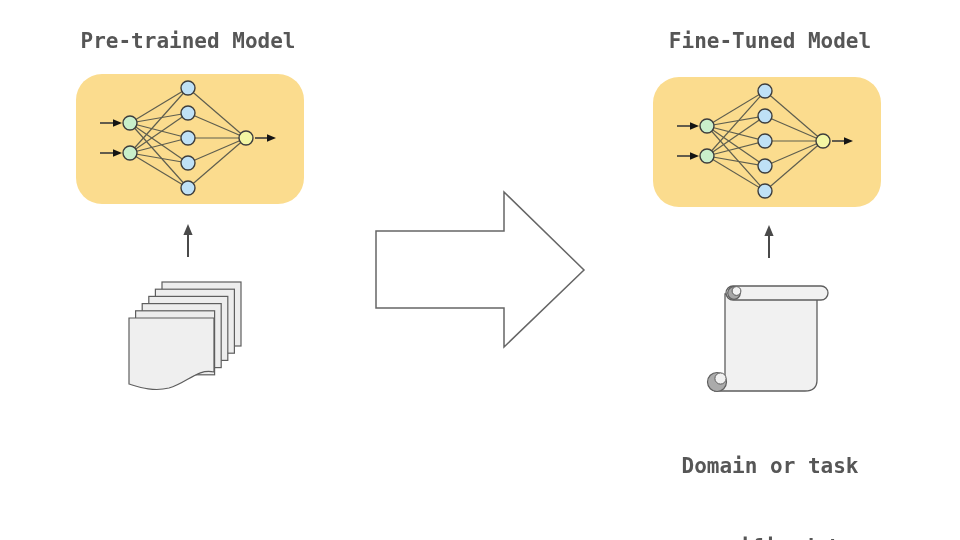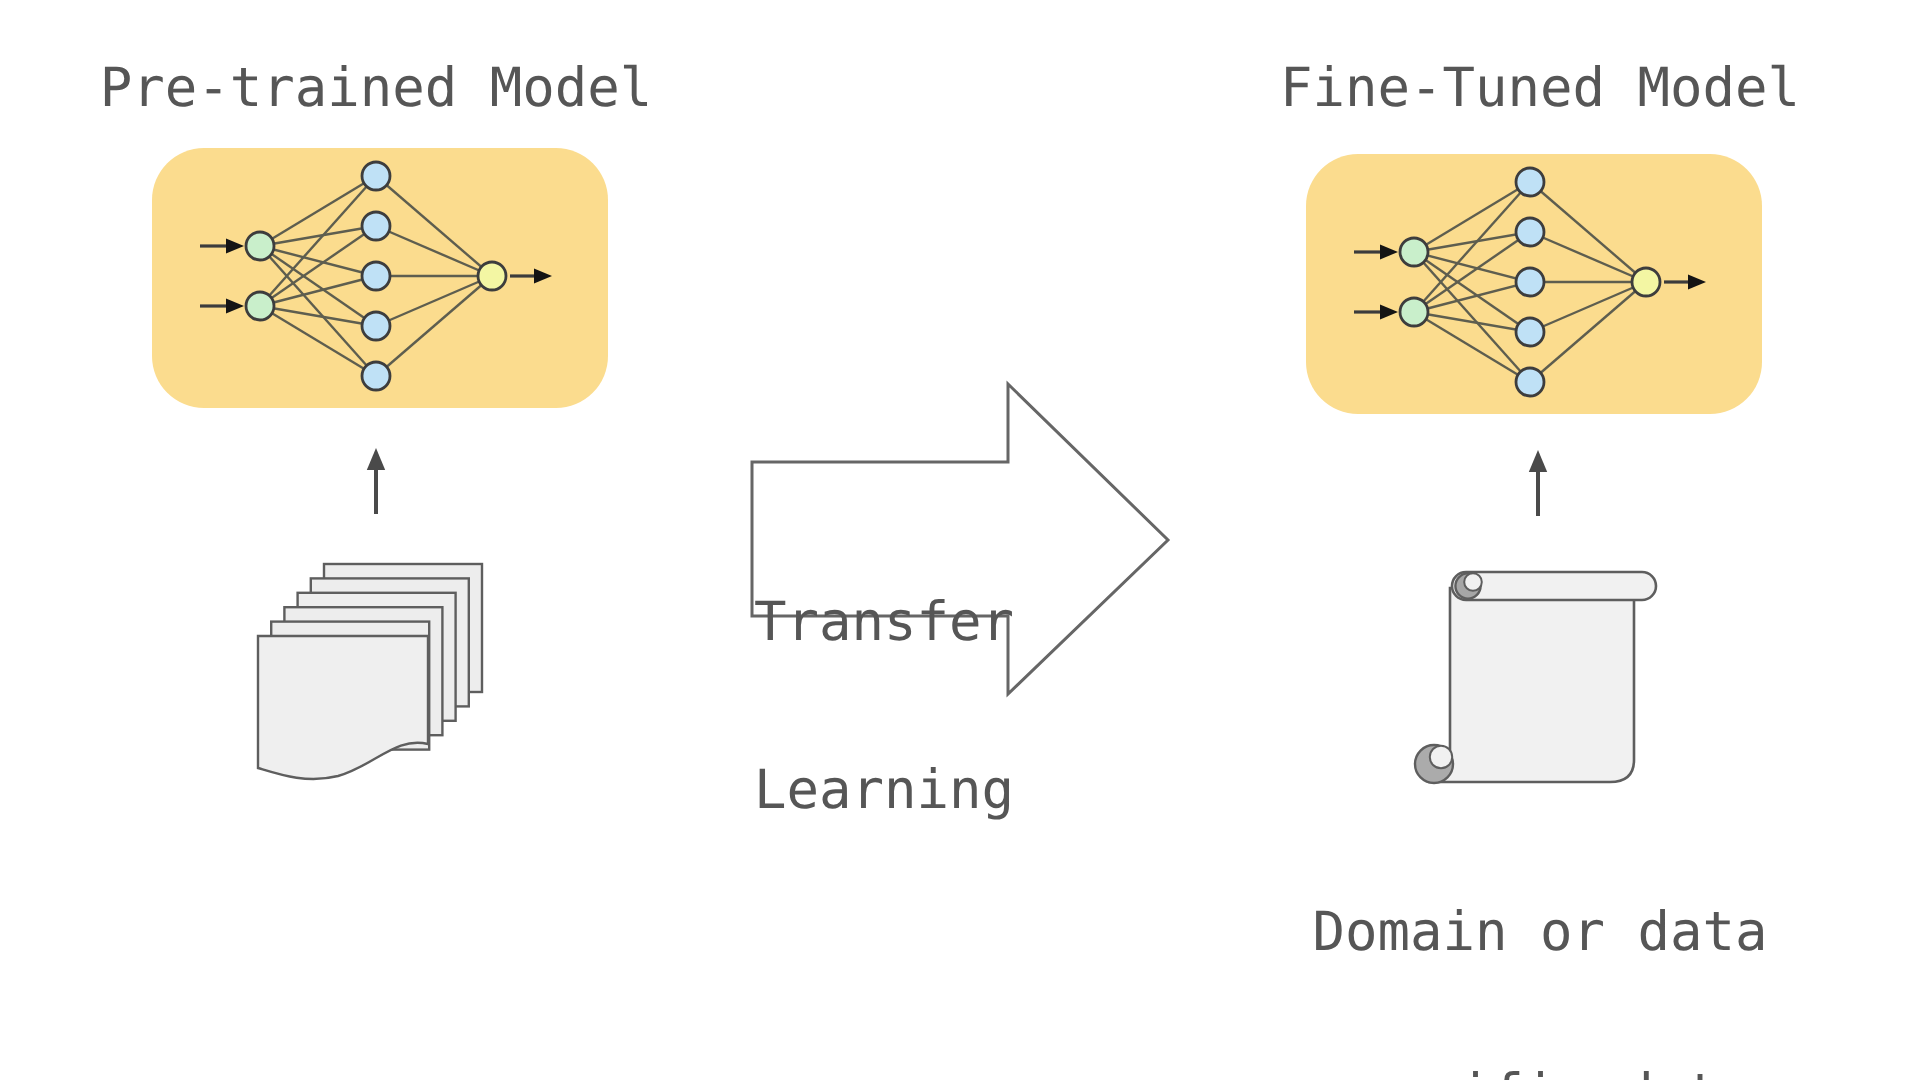--- a/index.html
+++ b/index.html
@@ -16,23 +16,24 @@
     font-family: "DejaVu Sans Mono", "Liberation Mono", monospace;
   }
   svg.layer {
     position: absolute;
     left: 0;
     top: 0;
   }
   .txt {
     position: absolute;
     color: #565656;
-    font-size: 27px;
+    font-size: 21px;
     text-align: center;
     white-space: pre;
+    font-weight: bold;
   }
   #title-left   { left: 38px;  top: 29px;  width: 300px; }
   #title-right  { left: 620px; top: 29px;  width: 300px; }
   #caption-left { left: 43px;  top: 406px; width: 300px; }
   #caption-right{ left: 620px; top: 399px; width: 300px; line-height: 27px; }
   #arrow-label  { left: 377px; top: 242px; width: 127px; line-height: 28px; }
 </style>
 </head>
 <body>
 
@@ -115,24 +116,20 @@
       <circle cx="736.5" cy="291" r="4.4" fill="#f1f1f1" stroke-width="1"></circle>
       <circle cx="717" cy="382" r="9.5" fill="#ababab" stroke-width="1.2"></circle>
       <circle cx="720.5" cy="378.5" r="5.6" fill="#f1f1f1" stroke-width="1"></circle>
     </g>
   </svg>
 
   <div class="txt" id="title-left">Pre-trained Model</div>
 
   <div class="txt" id="title-right">Fine-Tuned Model</div>
 
-  <div class="txt" id="arrow-label">
-    <div>Transfer</div>
-    <div>Learning</div>
-  </div>
 
 
   <div class="txt" id="caption-right">
-    <div>Domain or data</div>
+    <div>Domain or task</div>
     <div>specific data</div>
   </div>
 
 </div>
 
 </body></html>

